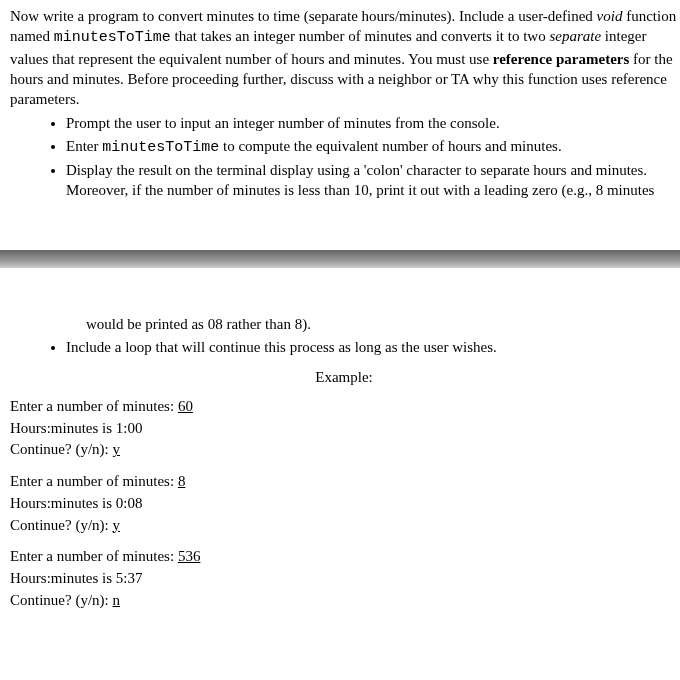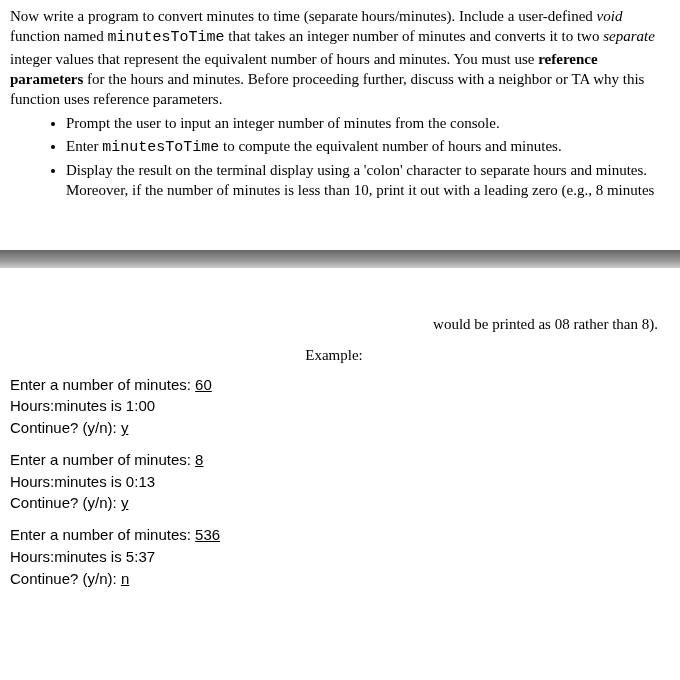--- a/index.html
+++ b/index.html
@@ -5,21 +5,21 @@
     body {
       margin: 0;
       padding: 0;
       font-family: "Times New Roman", Times, serif;
       font-size: 15px;
       color: #000;
       background: #fff;
       width: 680px;
     }
     .section {
-      padding: 6px 22px 10px 10px;
+      padding: 6px 2px 10px 10px;
     }
     .para {
       line-height: 1.35;
       margin: 0 0 4px 0;
     }
     .italic {
       font-style: italic;
     }
     .bold {
       font-weight: bold;
@@ -48,33 +48,32 @@
       padding: 0;
       list-style: disc;
     }
     ul.bullets2 li {
       margin: 2px 0;
       line-height: 1.35;
     }
     .indent-text {
       margin-left: 76px;
       line-height: 1.35;
-      text-align: right;
     }
     .divider {
       height: 18px;
       background: linear-gradient(to bottom, #666 0%, #999 60%, #ccc 100%);
       margin: 20px 0 40px 0;
     }
     .example-label {
       margin: 12px 0 8px 0;
       text-align: center;
     }
     .example-block {
-      font-family: Liberation Sans, sans-serif;
+      font-family: Liberation Serif, serif;
       font-size: 15px;
       line-height: 1.45;
       white-space: pre;
       margin: 10px 0;
     }
     .u {
       text-decoration: underline;
     }
   </style>
 </head>
@@ -93,27 +92,30 @@
       <span>Enter </span><span class="mono">minutesToTime</span><span> to compute the equivalent number of hours and minutes.</span>
     </li>
     <li>Display the result on the terminal display using a 'colon' character to separate hours and minutes. Moreover, if the number of minutes is less than 10, print it out with a leading zero (e.g., 8 minutes</li>
   </ul>
 </div>
 
 <div class="divider"></div>
 
 <div class="section">
   <div class="indent-text">would be printed as 08 rather than 8).</div>
+  <ul class="bullets2">
+    <li>Include a loop that will continue this process as long as the user wishes.</li>
+  </ul>
 
   <p class="example-label">Example:</p>
 
   <div class="example-block"><span>Enter a number of minutes: </span><span class="u">60</span>
 <span>Hours:minutes is 1:00</span>
 <span>Continue? (y/n): </span><span class="u">y</span></div>
 
   <div class="example-block"><span>Enter a number of minutes: </span><span class="u">8</span>
-<span>Hours:minutes is 0:13</span>
+<span>Hours:minutes is 0:08</span>
 <span>Continue? (y/n): </span><span class="u">y</span></div>
 
   <div class="example-block"><span>Enter a number of minutes: </span><span class="u">536</span>
 <span>Hours:minutes is 5:37</span>
 <span>Continue? (y/n): </span><span class="u">n</span></div>
 </div>
 
 </body></html>

